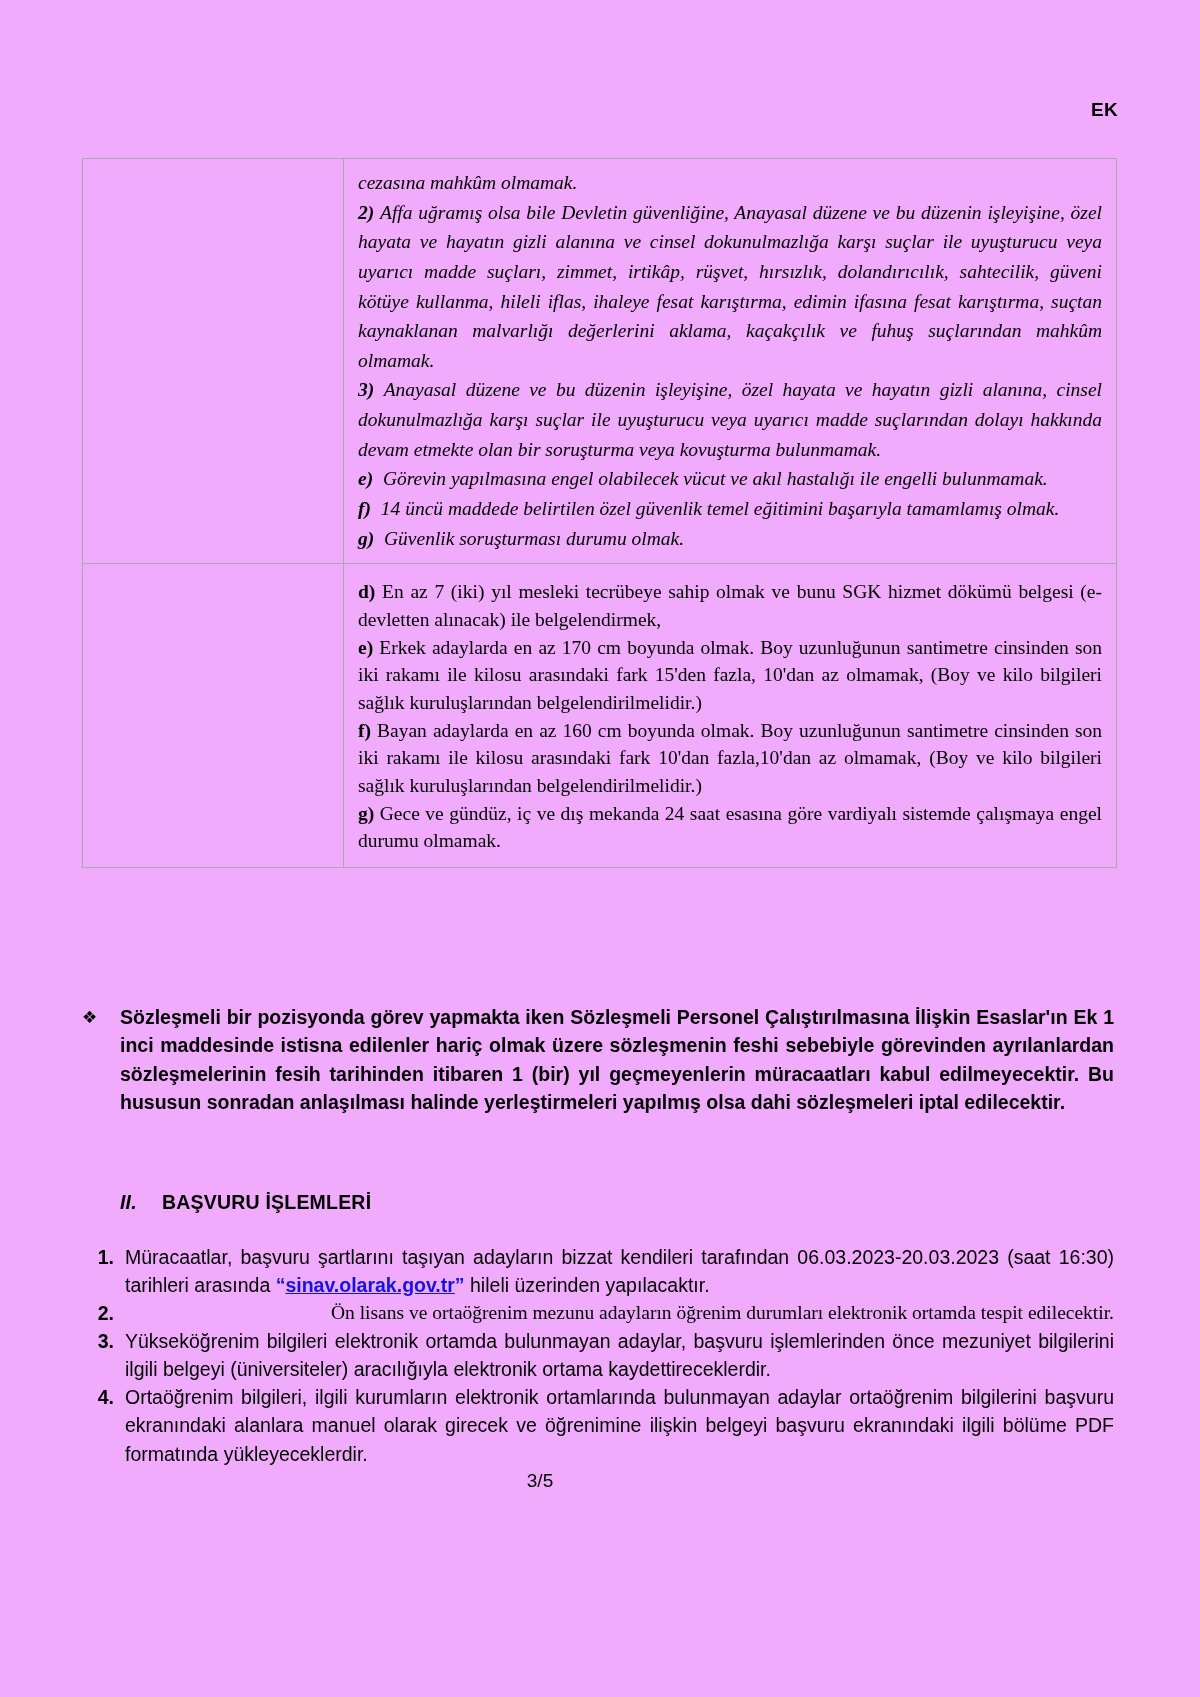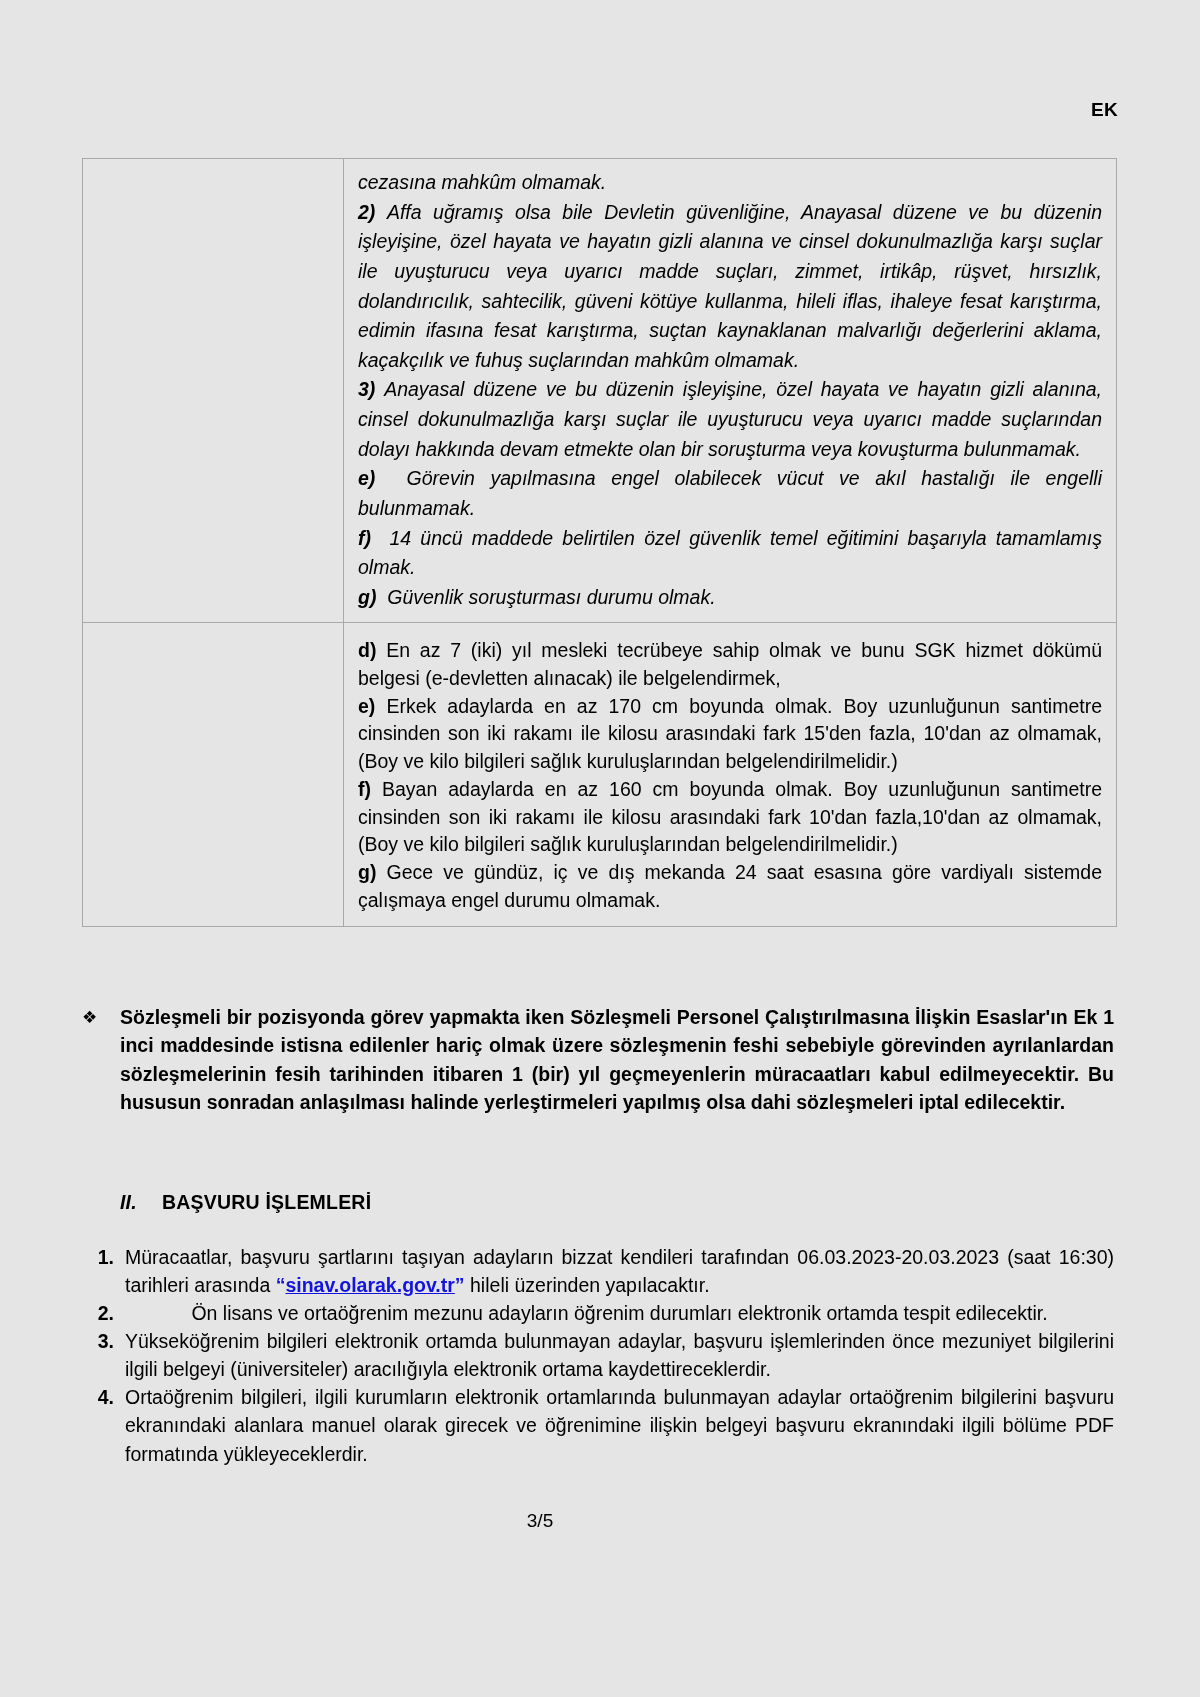--- a/index.html
+++ b/index.html
@@ -9,21 +9,21 @@
   }
   body {
     font-family: "Liberation Sans", sans-serif;
     color: #000000;
   }
   .page {
     position: relative;
     width: 1200px;
     height: 1697px;
     margin: 0 auto;
-    background: #e5e5e5;
+    background: #f0abfc;
     box-sizing: border-box;
     padding: 0;
     overflow: hidden;
   }
 
   
   .doc-header {
     position: absolute;
     top: 99px;
     left: 0;
@@ -43,21 +43,21 @@
     width: 1032px;
     border-collapse: collapse;
     table-layout: fixed;
   }
   .cond-table td {
     border: 1px solid #a9a9a9;
     vertical-align: top;
     padding: 0;
   }
   .col-left { width: 260px; }
-  .col-right { width: 772px; }
+  .col-right { width: 772px; font-family: Liberation Serif, serif; }
 
   .cell-inner {
     padding: 9px 14px 10px 14px;
   }
   .cell-inner.italic-cell {
     font-style: italic;
     font-size: 19.5px;
     line-height: 1.52;
     text-align: justify;
     text-justify: inter-word;
@@ -144,36 +144,37 @@
     box-sizing: border-box;
   }
   .num-body {
     flex: 1 1 auto;
     font-size: 19.5px;
     line-height: 1.44;
     text-align: justify;
     text-justify: inter-word;
   }
   .num-body.no-justify {
-    text-align: center;
+    text-align: right;
+    font-family: Liberation Serif, serif;
   }
   a.doclink {
     color: #1414e0;
     font-weight: bold;
     text-decoration: underline;
   }
   .quote-blue {
     color: #1414e0;
     font-weight: bold;
   }
 
   
   .doc-footer {
     position: absolute;
-    top: 1510px;
+    top: 1470px;
     left: 0;
     width: 1080px;
     text-align: center;
     font-size: 19px;
     line-height: 1.2;
   }
 </style>
 </head>
 <body>
 

